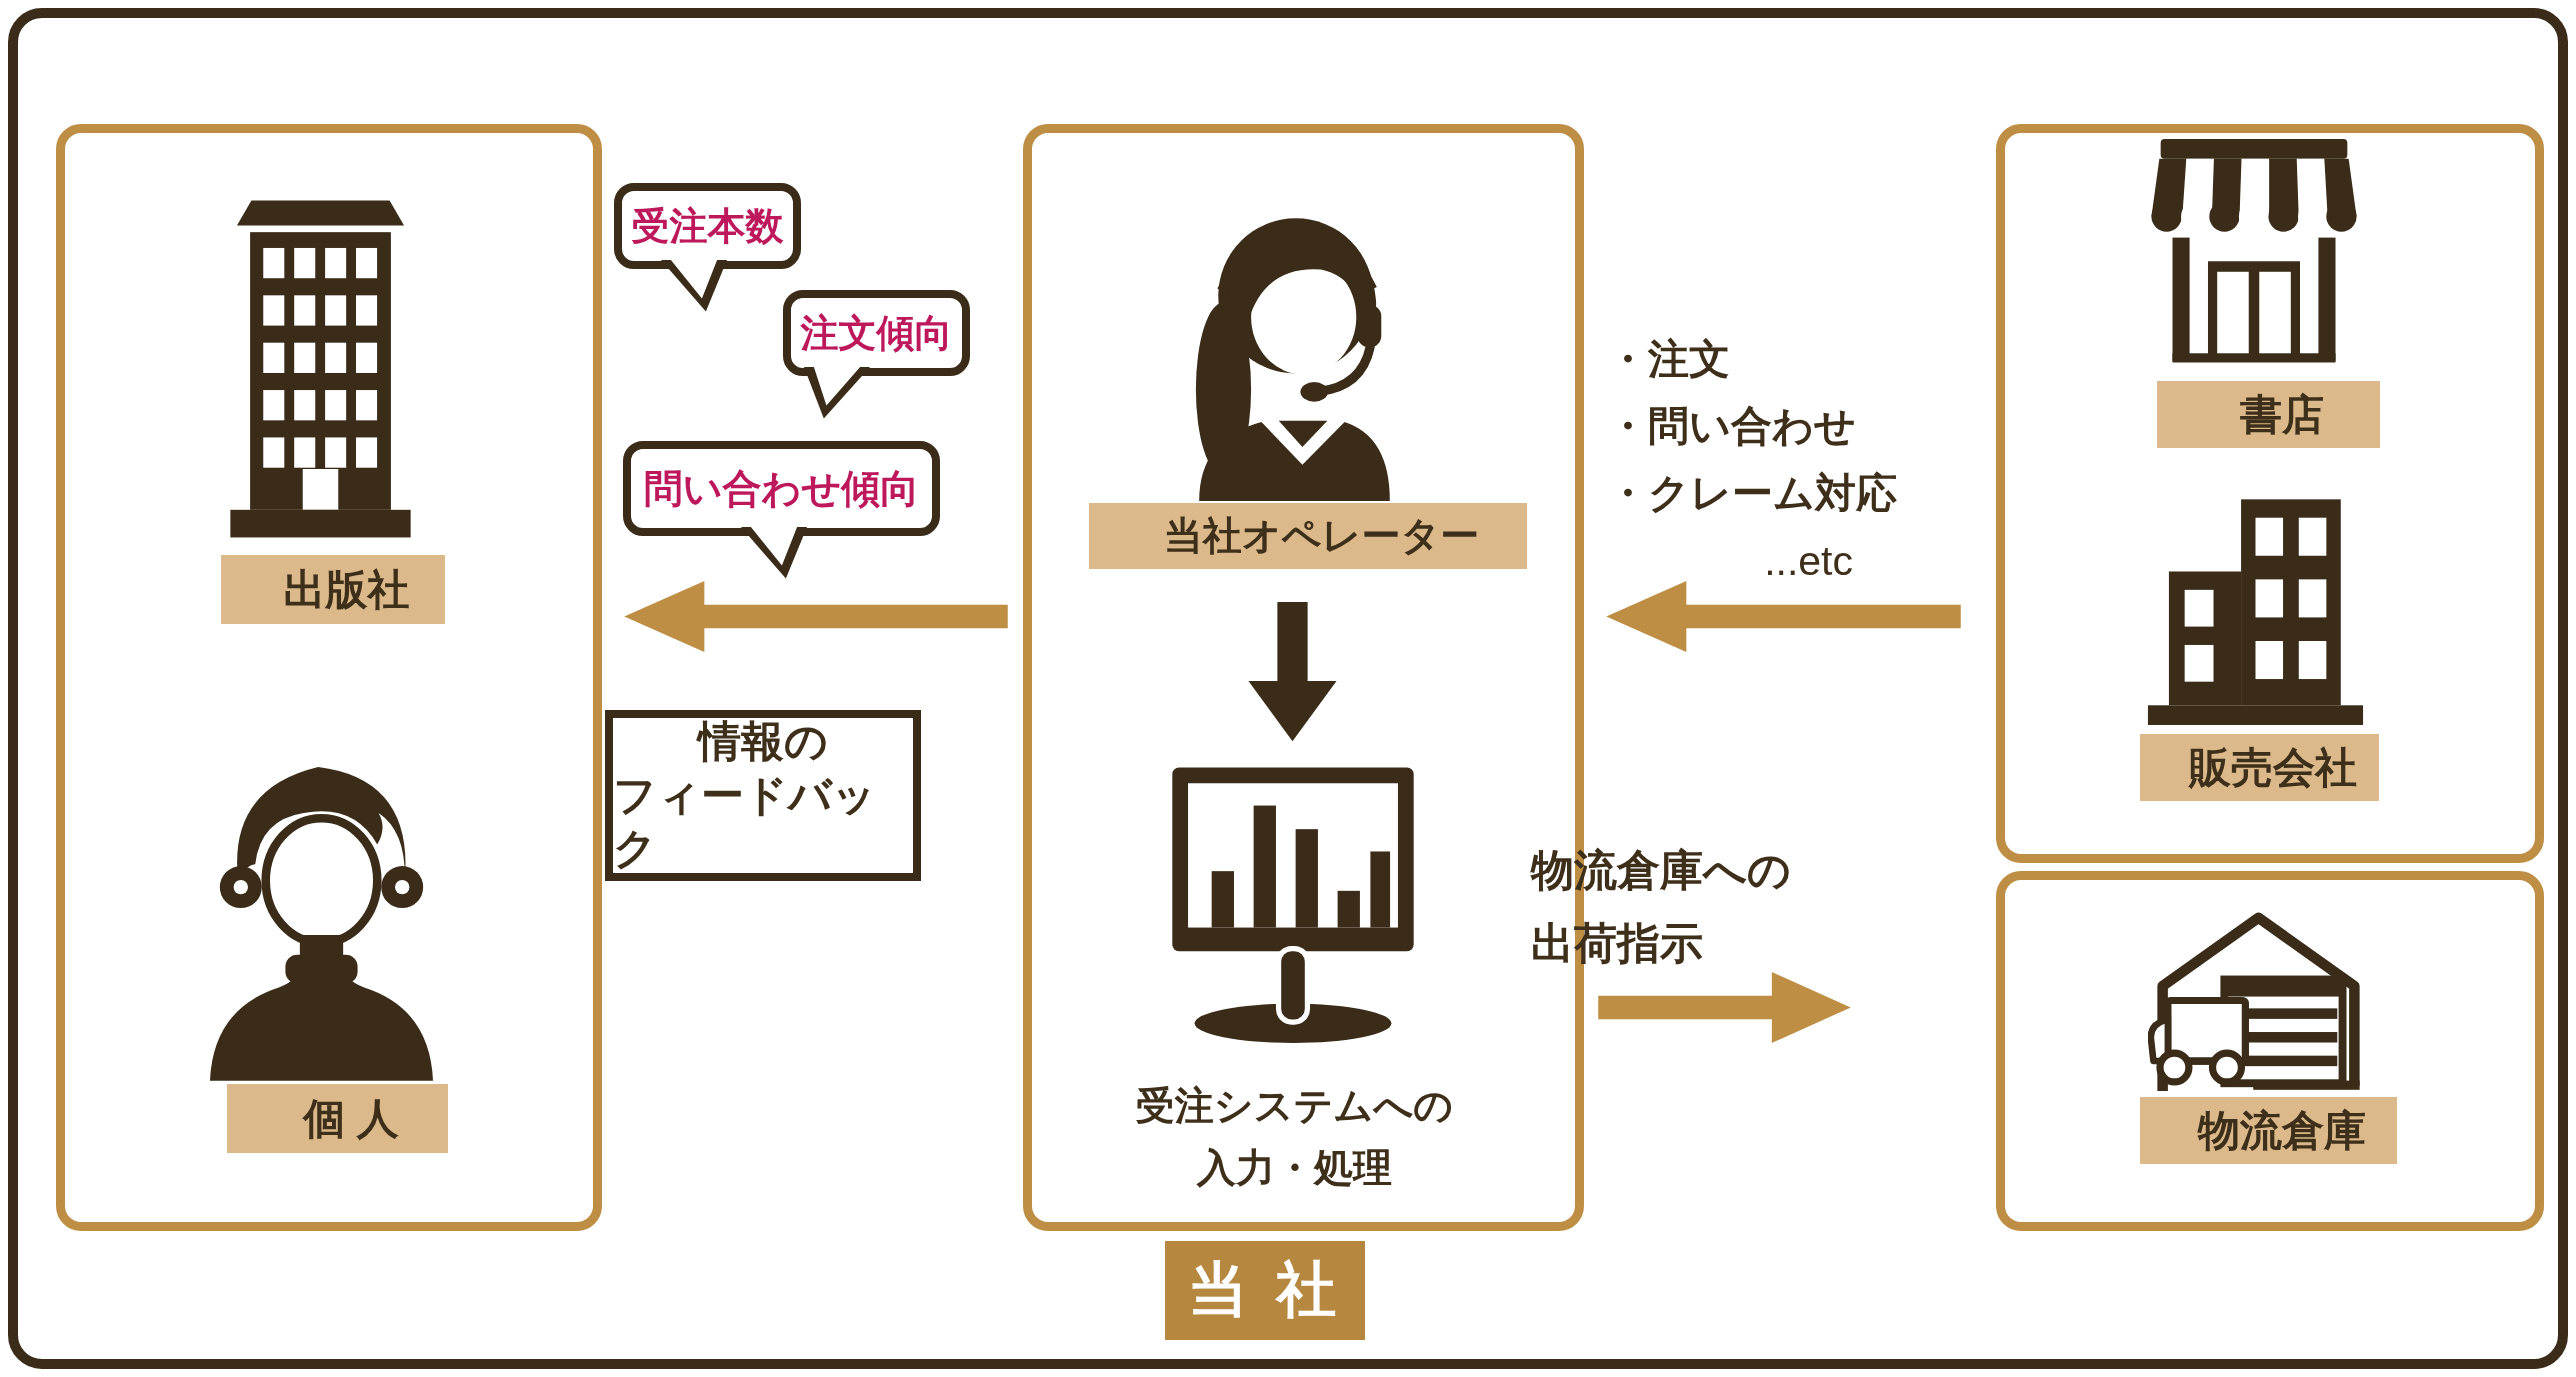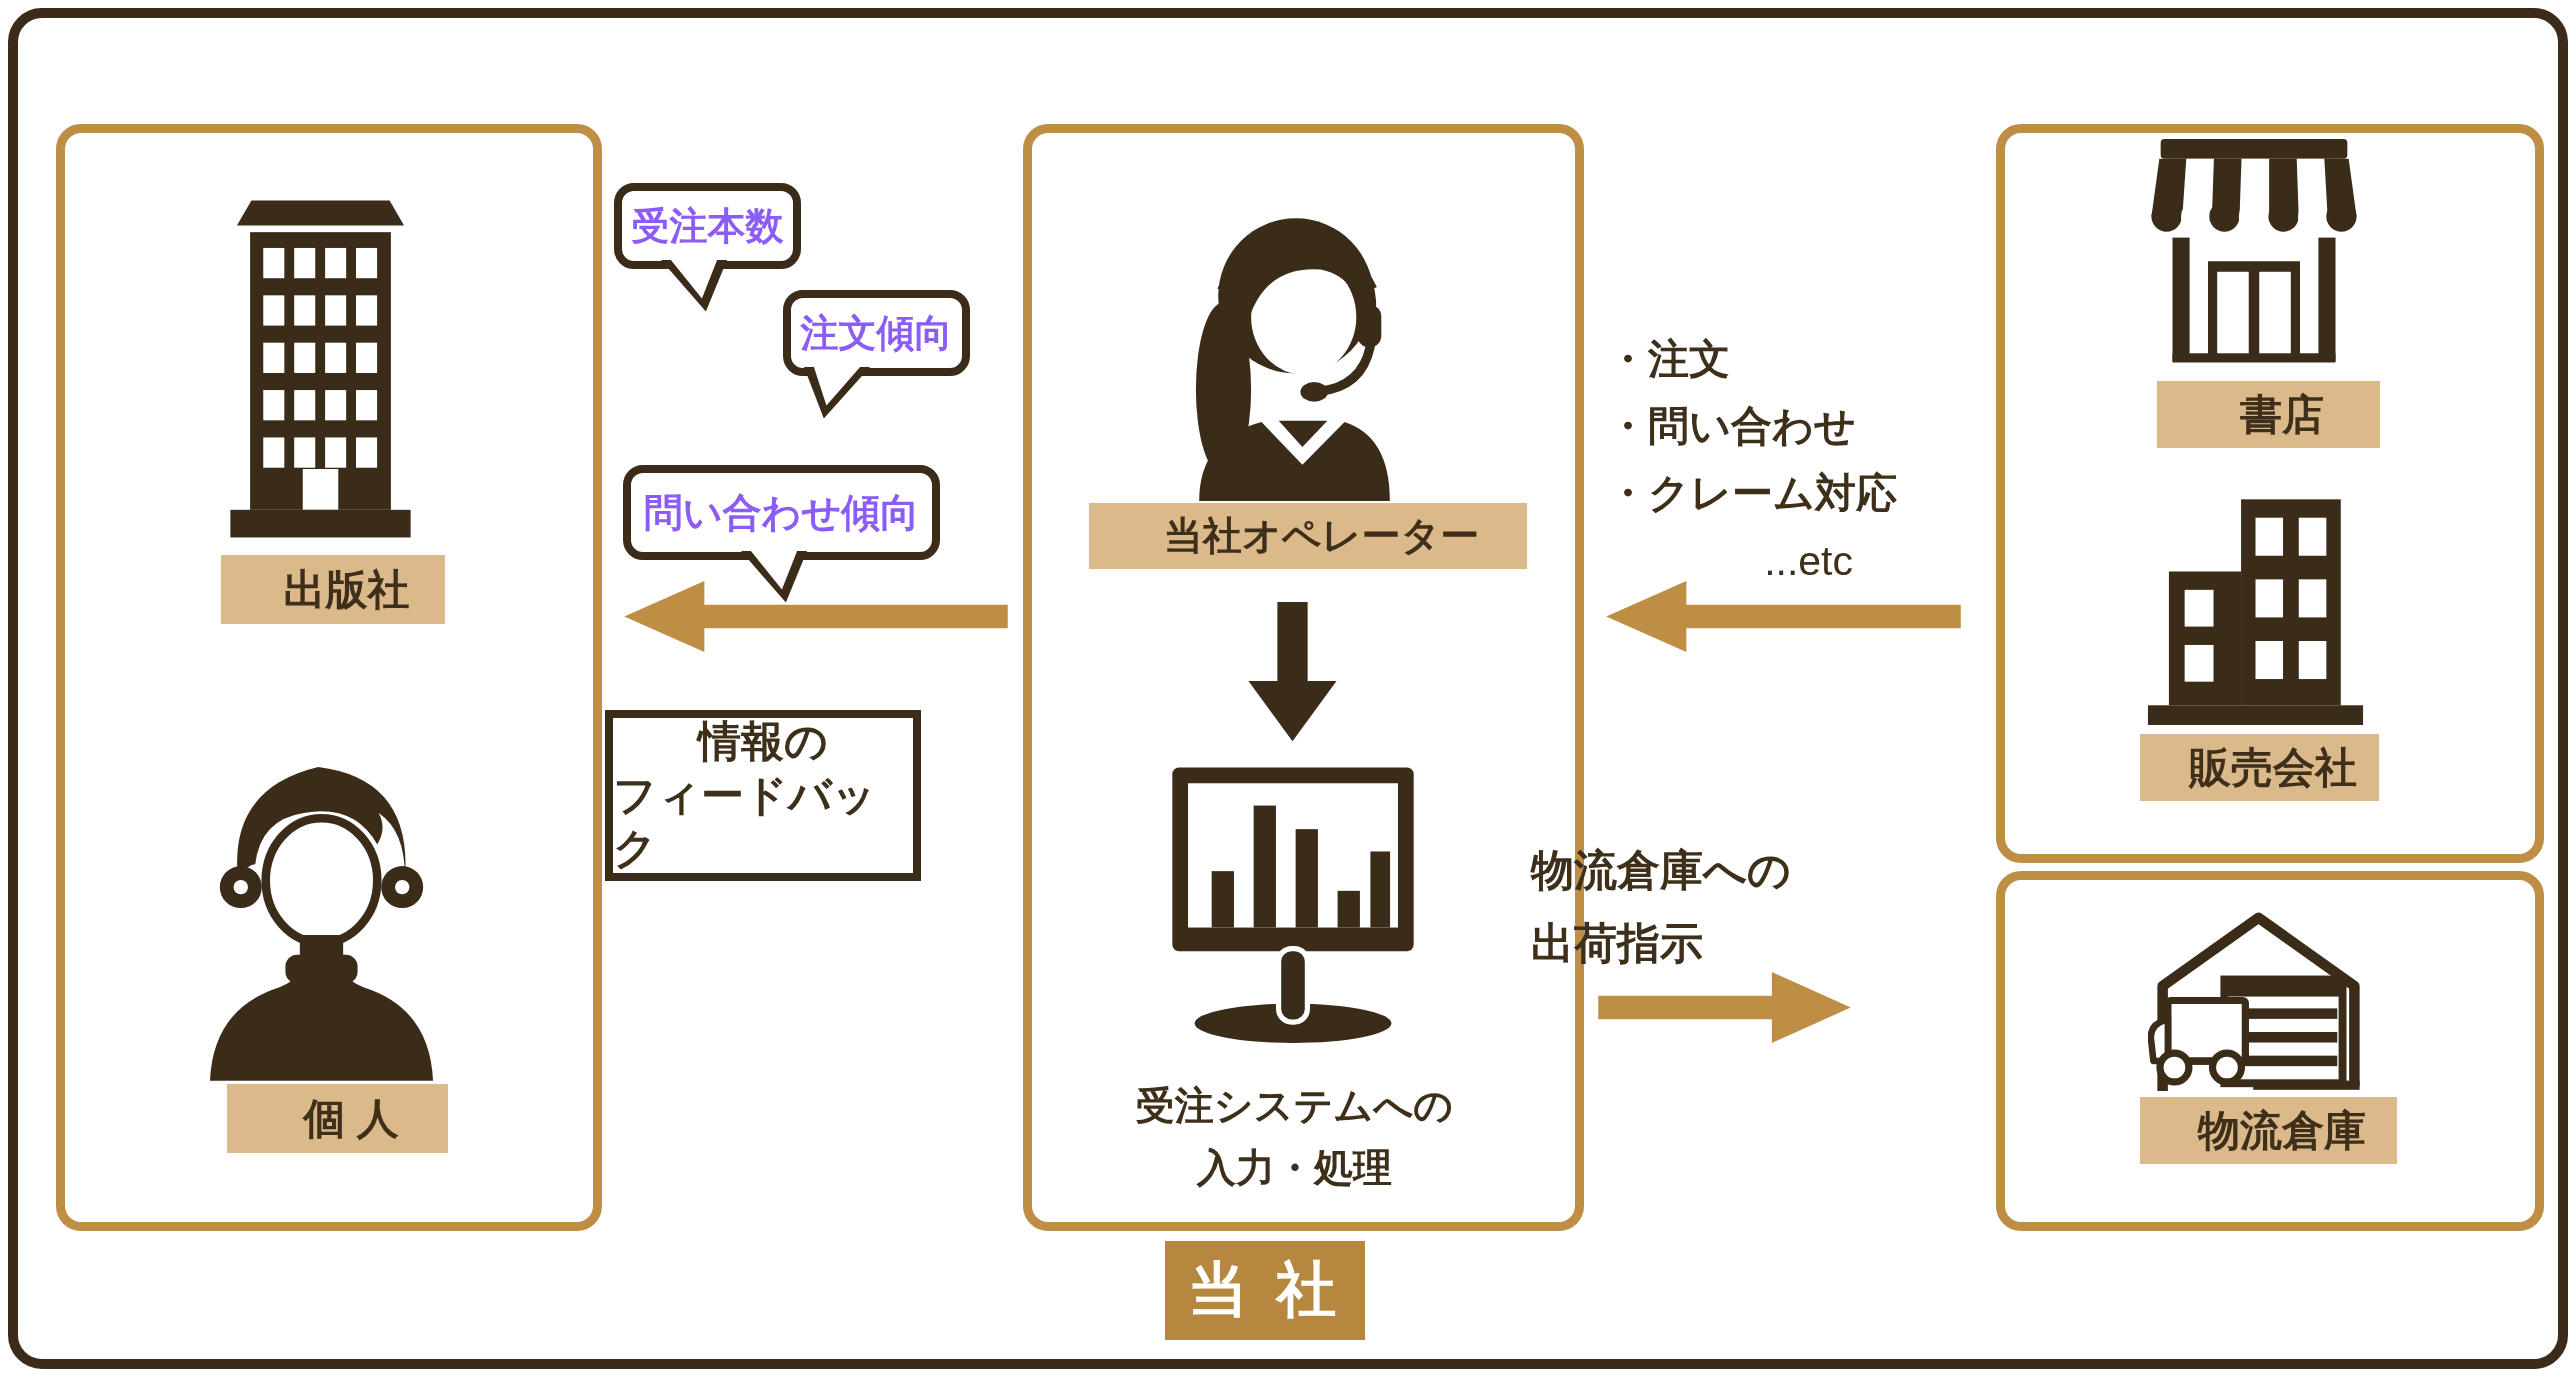--- a/index.html
+++ b/index.html
@@ -26,24 +26,24 @@
   #bookstore-label  { left:2157px; top:381px;  width:196px; height:67px; font-size:42px; }
   #sales-label      { left:2140px; top:734px; width:212px; height:67px; font-size:42px; }
   #warehouse-label  { left:2140px; top:1097px; width:230px; height:67px; font-size:42px; }
 
   #company-label { position:absolute; left:1165px; top:1241px; width:200px; height:99px;
     background:#b6873e; color:#ffffff; font-weight:700; font-size:60px; letter-spacing:0.10em;
     display:flex; align-items:center; justify-content:center; }
 
   
   .bubble { position:absolute; border:8px solid #3a2c18; border-radius:20px; background:#ffffff;
-    color:#8b5cf6; font-weight:700; display:flex; align-items:center; justify-content:center; }
+    color:#be185d; font-weight:700; display:flex; align-items:center; justify-content:center; }
   #bubble-1 { left:614px;  top:183px; width:171px; height:70px; font-size:38px; }
   #bubble-2 { left:783px; top:290px; width:171px; height:70px; font-size:38px; }
-  #bubble-3 { left:623px;  top:441px; width:301px; height:79px; font-size:39px;margin-top:24px; }
+  #bubble-3 { left:623px;  top:441px; width:301px; height:79px; font-size:39px; }
   .tail { position:absolute; top:calc(100% - 1.3px); width:66px; height:53px; overflow:visible; }
   #bubble-1 .tail { left:39px; }
   #bubble-2 .tail { left:13px; }
   #bubble-3 .tail { left:110px; }
 
   
   #feedback-box { position:absolute; left:605px; top:710px; width:300px; height:155px;
     border:8.5px solid #3a2c18; background:#ffffff; color:#3e2f1b; font-weight:700; font-size:43px;
     display:flex; flex-direction:column; align-items:center; justify-content:center; line-height:1.25; }
 

